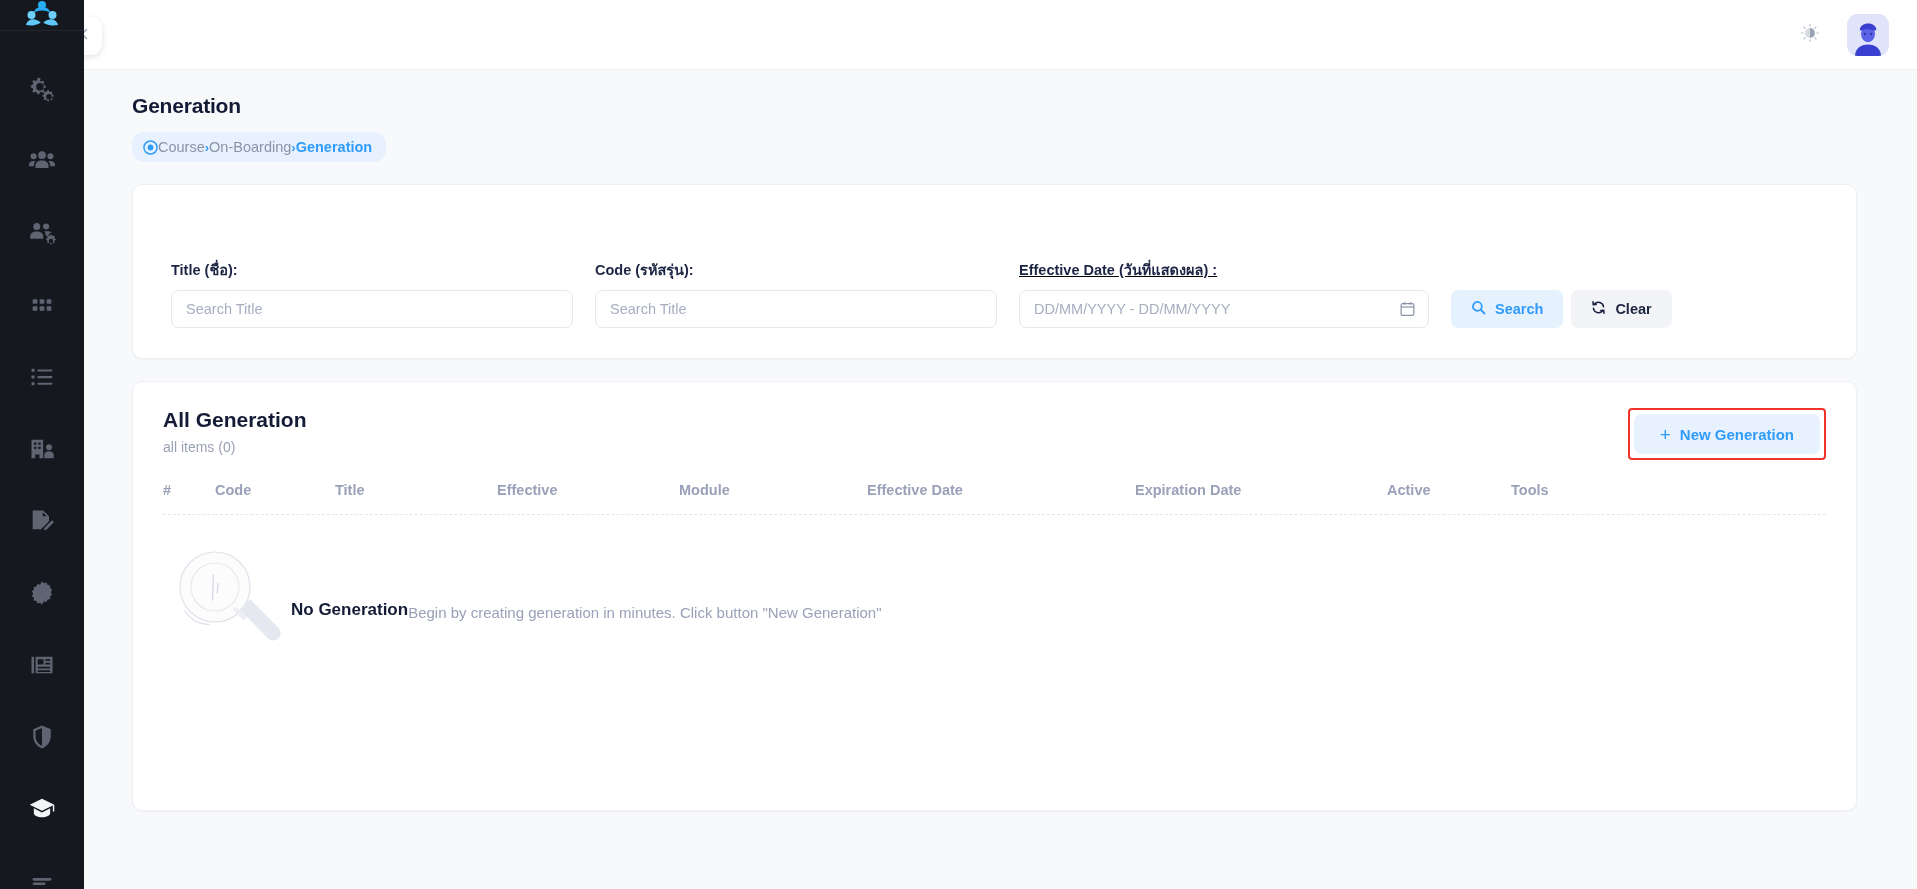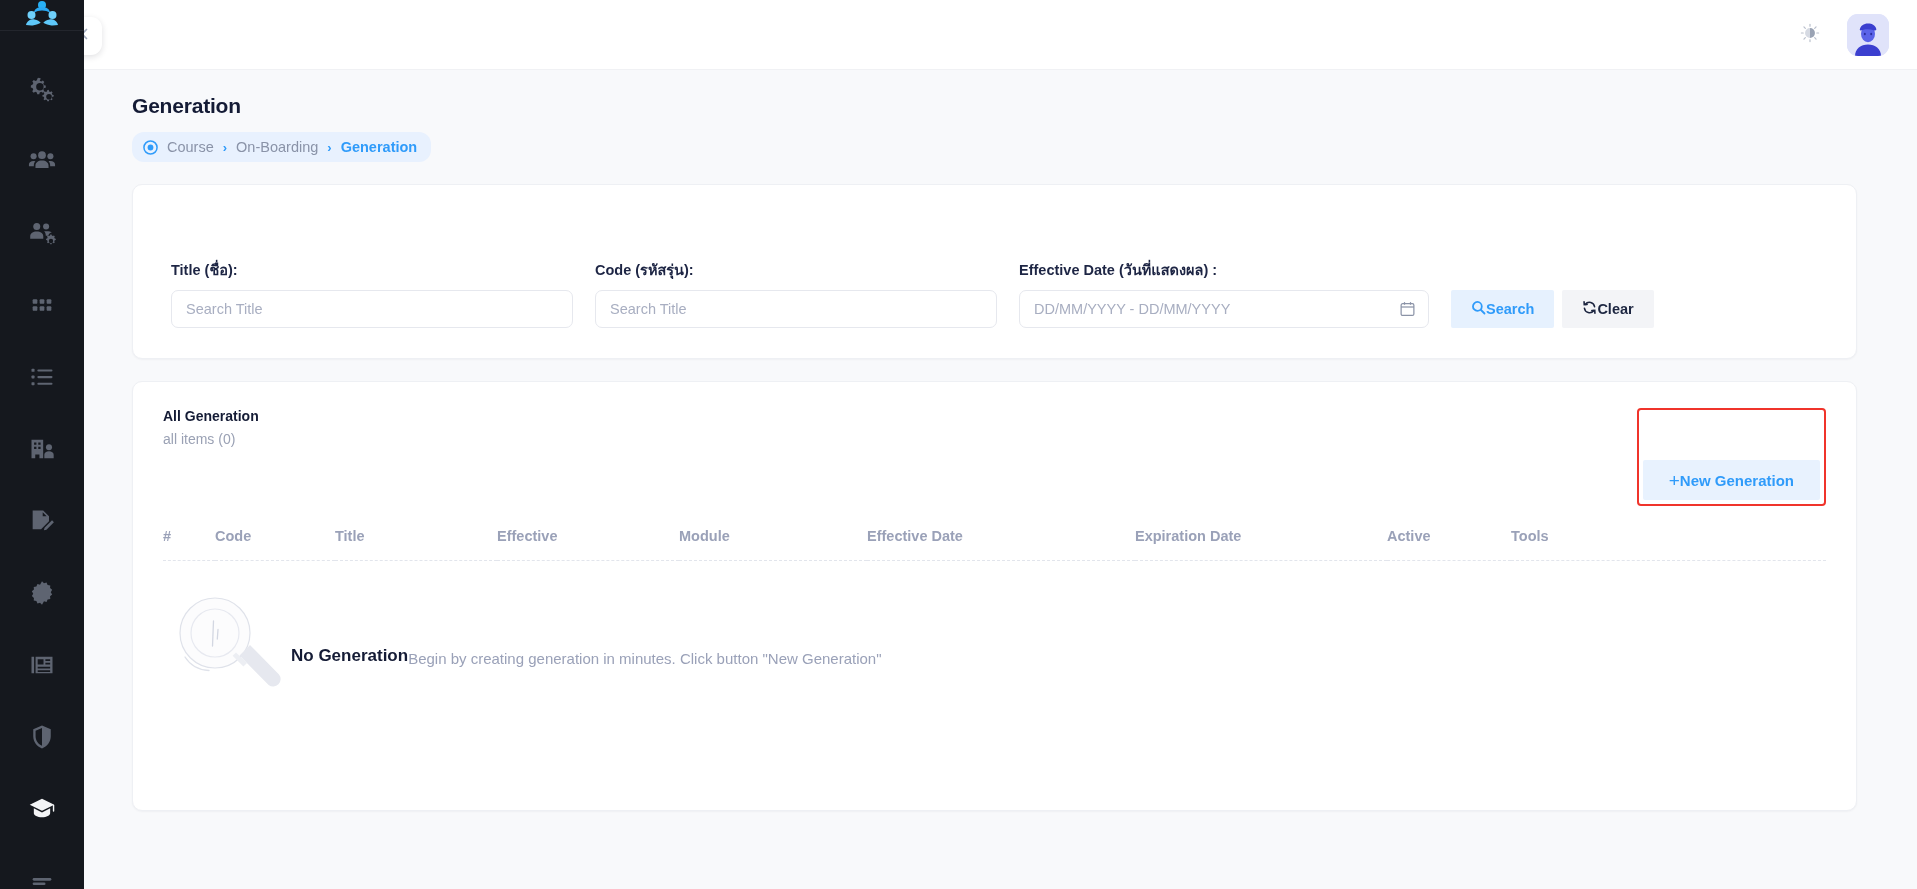--- a/index.html
+++ b/index.html
@@ -104,21 +104,21 @@
   }
   #page-title {
     font-size: 21px;
     font-weight: bold;
     color: #141b35;
     letter-spacing: -.2px;
   }
   #breadcrumb {
     display: inline-flex;
     align-items: center;
-    gap: 9px;
+    gap: 0;
     background: #e8f1fe;
     border-radius: 12px;
     padding: 7px 14px 7px 11px;
     margin-top: 14px;
     font-size: 14.5px;
   }
   #breadcrumb .bc-icon { width: 15px; height: 15px; display:block; }
   #breadcrumb .crumb { color: #8a93a8; }
   #breadcrumb .crumb.current { color: #2f9bfa; font-weight: bold; }
   #breadcrumb .sep { color: #2f9bfa; font-size: 13px; font-weight: bold; }
@@ -152,58 +152,58 @@
     font-size: 14.5px;
     font-family: "Liberation Sans", sans-serif;
     color: #2b3350;
     background: #fff;
     outline: none;
     width: 100%;
   }
   .field input::placeholder { color: #a8aec1; }
   #field-title { width: 402px; margin-top: 47px; }
   #field-code  { width: 402px; }
-  #field-date  { width: 410px; }
+  #field-date  { width: 410px; text-decoration: underline; }
   .date-wrap { position: relative; }
   .date-wrap .cal-icon {
     position: absolute; right: 14px; top: 50%;
     transform: translateY(-50%);
     width: 15px; height: 16px;
     pointer-events: none;
   }
   .btn {
     height: 38px;
-    border-radius: 2px;
+    border-radius: 7px;
     border: none;
     display: inline-flex;
     align-items: center;
     justify-content: center;
+    gap: 9px;
     padding: 0 20px;
     font-size: 14.5px;
     font-family: "Liberation Sans", sans-serif;
     cursor: pointer;
-    margin-top: 46px;
   }
   #btn-search { background: #e6f1fe; color: #2f9bfa; font-weight: 600; }
   #btn-clear  { background: #f3f4f7; color: #1c2540; font-weight: 600; margin-left: 8px; }
   .btn svg { width: 15px; height: 15px; }
 
   
   #list-card {
     margin-top: 22px;
     padding: 26px 30px 34px 30px;
     height: 430px;
   }
   #list-head {
     display: flex;
     align-items: flex-start;
     justify-content: space-between;
   }
   #list-title {
-    font-size: 14px;
+    font-size: 21px;
     font-weight: bold;
     color: #141b35;
   }
   #list-sub {
     font-size: 14px;
     color: #9aa1b4;
     margin-top: 7px;
   }
   #new-btn-wrap {
     border: 2px solid #f0342b;

